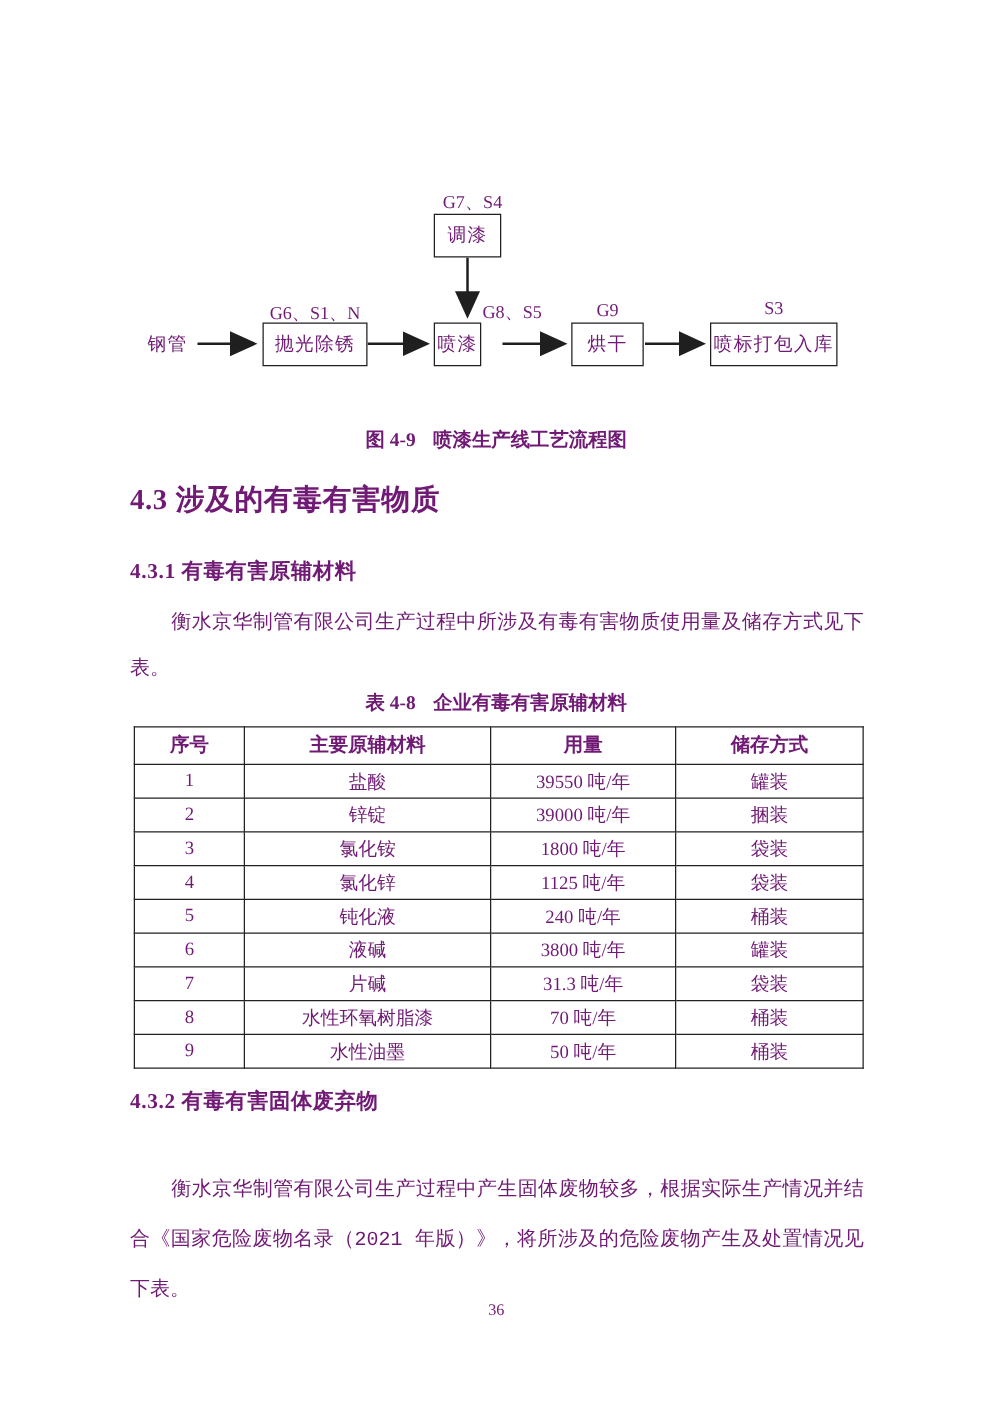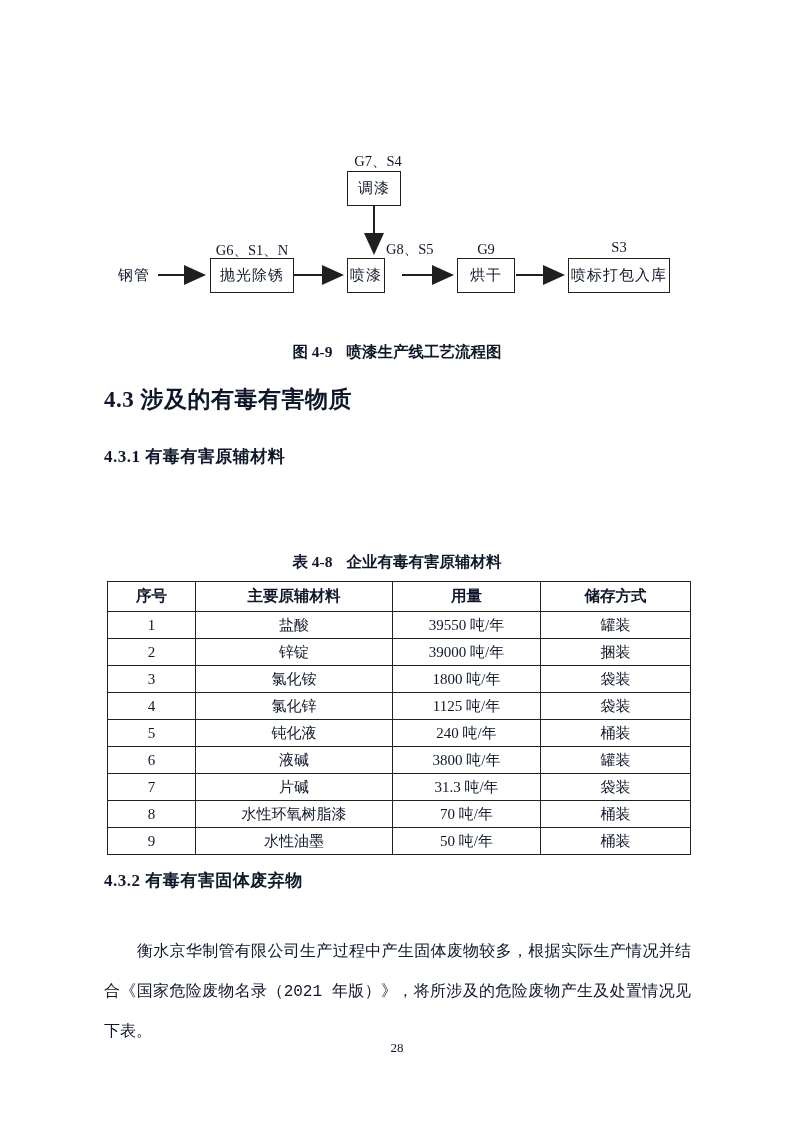--- a/index.html
+++ b/index.html
@@ -1,21 +1,21 @@
 <!DOCTYPE html>
 <html><head>
 <meta charset="utf-8">
 <style>
   html,body{margin:0;padding:0;background:#fff;}
   .page{
     position:relative;
     width:794px;height:1123px;
     background:#ffffff;
     font-family:"Liberation Serif","DejaVu Serif",serif;
-    color:#0f172a;
+    color:#701a75;
     overflow:hidden;
   }
   
   .flowchart{position:absolute;left:98px;top:145px;width:620px;height:160px;}
   .fc-svg{position:absolute;left:0;top:0;width:620px;height:160px;}
   .fc-box{
     position:absolute;
     border:1.5px solid #1f1f1f;
     display:flex;align-items:center;justify-content:center;
     font-size:15px;letter-spacing:1px;
@@ -112,20 +112,21 @@
     <div class="fc-box" style="left:359px;top:113px;width:58px;height:35px;">烘干</div>
     <div class="fc-box" style="left:470px;top:113px;width:102px;height:35px;">喷标打包入库</div>
   </div>
 
   <div class="caption" style="top:342px;">
     <span>图 4-9</span><span class="cap-title">喷漆生产线工艺流程图</span>
   </div>
 
   <div class="h-main" style="top:384px;">4.3 涉及的有毒有害物质</div>
   <div class="h-sub" style="top:445px;">4.3.1 有毒有害原辅材料</div>
+  <div class="para para-1" style="top:479px;">衡水京华制管有限公司生产过程中所涉及有毒有害物质使用量及储存方式见下表。</div>
 
   <div class="caption" style="top:552px;">
     <span>表 4-8</span><span class="cap-title">企业有毒有害原辅材料</span>
   </div>
 
   <table class="mat-table">
     <colgroup>
       <col class="col-no">
         <col class="col-mat">
         <col class="col-amt">
@@ -193,15 +194,15 @@
         <td>水性油墨</td>
         <td>50 吨/年</td>
         <td>桶装</td>
       </tr>
     </tbody>
   </table>
 
   <div class="h-sub" style="top:869px;">4.3.2 有毒有害固体废弃物</div>
   <div class="para para-2" style="top:932px;font-family:Liberation Mono, monospace;">衡水京华制管有限公司生产过程中产生固体废物较多，根据实际生产情况并结合《国家危险废物名录（2021 年版）》，将所涉及的危险废物产生及处置情况见下表。</div>
 
-  <div class="page-number">28</div>
+  <div class="page-number">36</div>
 
 </div>
 
 </body></html>

